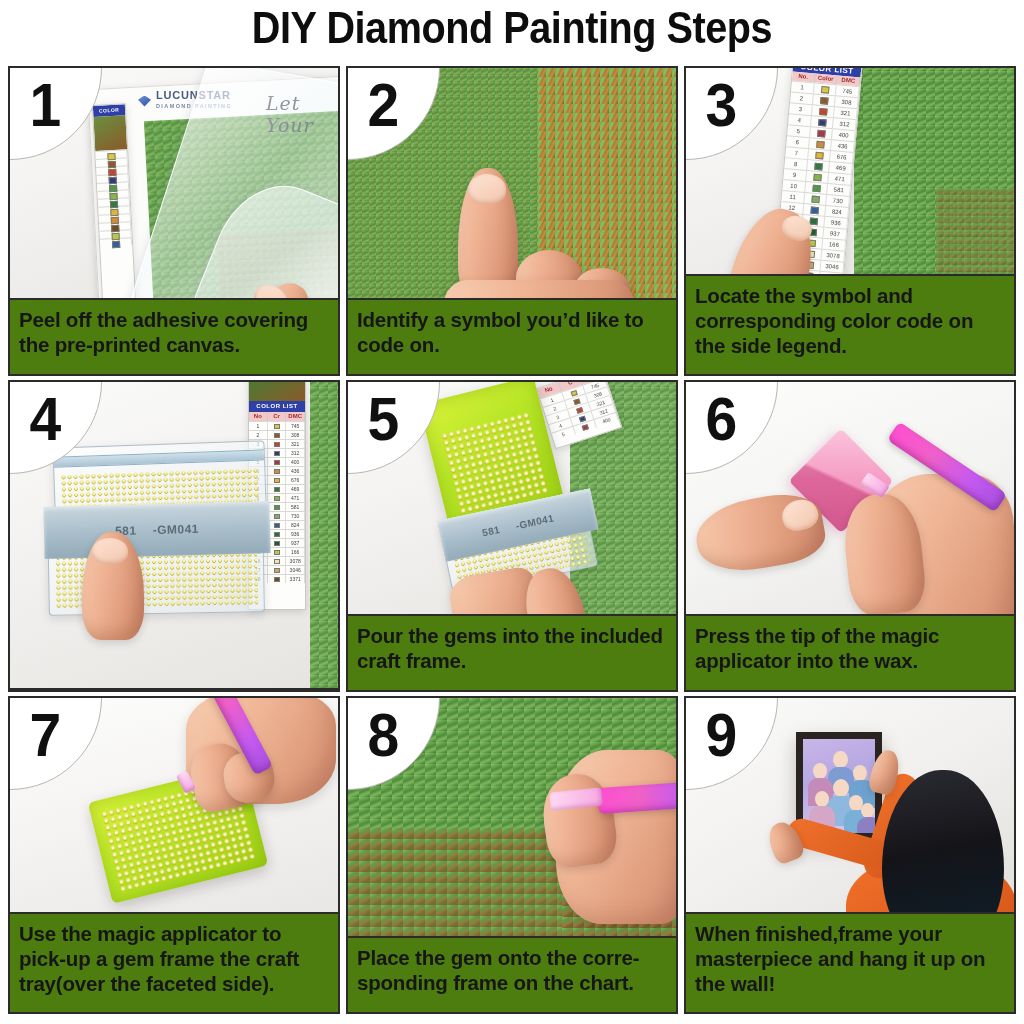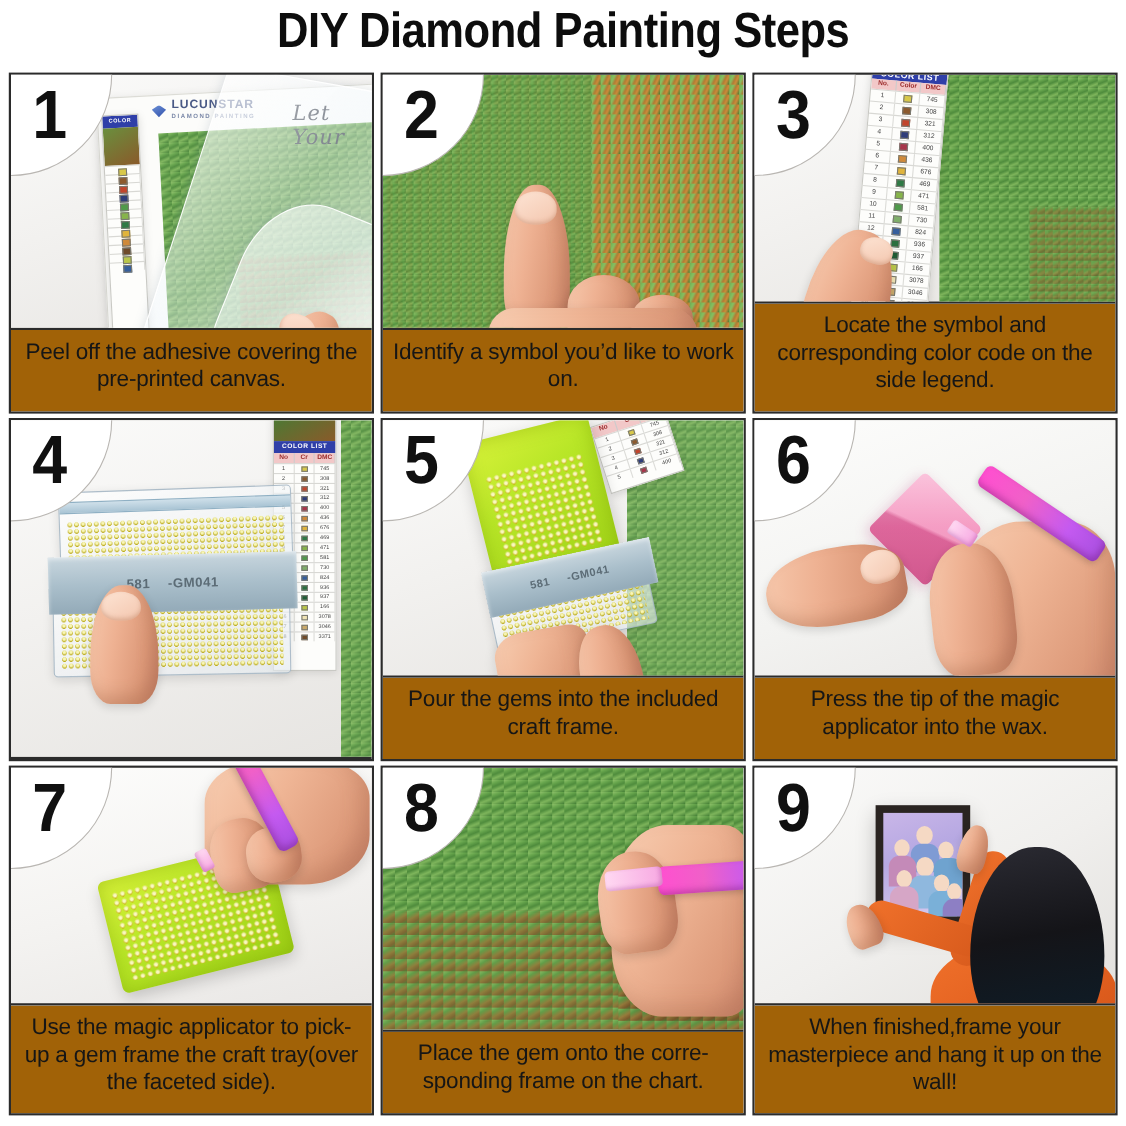--- a/index.html
+++ b/index.html
@@ -44,28 +44,27 @@
   }
   .photo {
     position: relative;
     flex: 1 1 auto;
     overflow: hidden;
     background: #eceae7;
     border-bottom: 2px solid #2b2b2b;
   }
   .caption {
     flex: 0 0 auto;
-    background: #a16207;
+    background: #4d7c0f;
     padding: 7px 9px 6px 9px;
     font-size: 20.5px;
-    font-weight: 400;
+    font-weight: 700;
     line-height: 25px;
     color: #161616;
     letter-spacing: -0.2px;
-    text-align: center;
   }
   .cap-h2 { height: 74px; }
   .cap-h3 { height: 98px; }
 
   
   .badge {
     position: absolute; left: -92px; top: -92px;
     width: 184px; height: 184px;
     background: #ffffff;
     border-radius: 50%;
@@ -395,21 +394,21 @@
 
           <div class="finger" style="left:110px; top:100px; width:60px; height:135px;"></div>
           <div class="nail" style="left:120px; top:106px; width:38px; height:30px;"></div>
           <div class="finger" style="left:168px; top:182px; width:66px; height:56px; border-radius:50% 50% 16% 16%;"></div>
           <div class="finger" style="left:226px; top:200px; width:56px; height:42px; border-radius:50% 50% 16% 16%;"></div>
           <div class="hand" style="left:96px; top:212px; width:190px; height:46px; border-radius:24px 24px 0 0;"></div>
         </div>
         <div class="badge"></div>
         <div class="badge-num">2</div>
       </div>
-      <div class="caption cap-h2">Identify a symbol you’d like to work on.</div>
+      <div class="caption cap-h2">Identify a symbol you’d like to code on.</div>
     </div>
 
     <div class="card">
       <div class="photo">
         <div class="scene">
           <div class="tabletop"></div>
           <div class="dots greenfield" style="left:168px; top:-6px; right:-10px; bottom:-6px;"></div>
           <div class="dots greenbrown dots-sm" style="left:250px; top:120px; right:-10px; bottom:-6px; opacity:.6;"></div>
 
           <div class="legend" style="left:96px; top:-6px; width:70px; height:244px; transform:rotate(5deg);">

